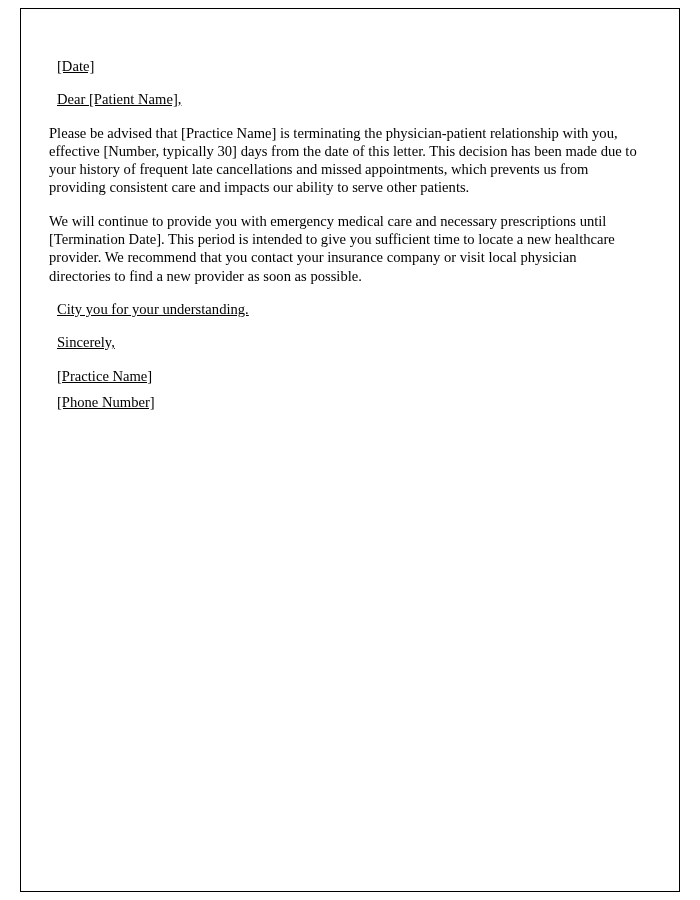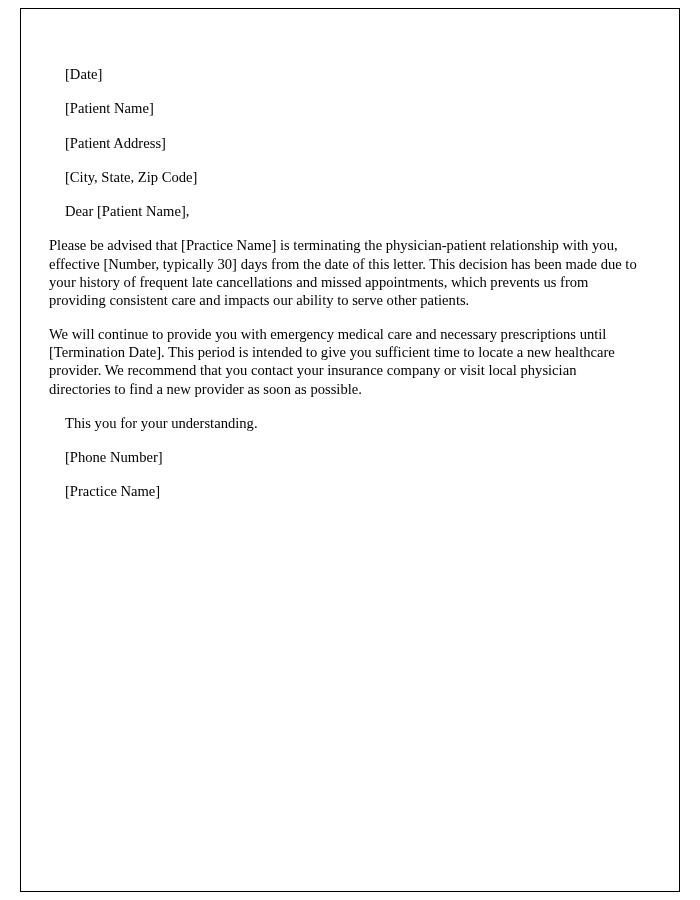--- a/index.html
+++ b/index.html
@@ -27,58 +27,57 @@
       overflow: hidden;
     }
     .letter {
       font-size: 14.6px;
       line-height: 18.3px;
     }
     .block {
       margin: 0 0 15px 0;
     }
     .line {
-      margin: 16px;
+      margin: 8px;
+      text-decoration: underline;
     }
     p.para {
       margin: 0 0 15px 0;
     }
     .signoff {
       margin: 0 0 15px 0;
     }
   </style>
 </head>
 <body>
 
 <div class="page">
   <div class="letter">
 
     <div class="block">
       <p class="line">[Date]</p>
     </div>
 
-    <div class="block">
-      <p class="line">[Patient Name]</p>
-      <p class="line">[Patient Address]</p>
-      <p class="line">[City, State, Zip Code]</p>
-    </div>
 
     <div class="block">
       <p class="line">Dear [Patient Name],</p>
     </div>
 
     <p class="para">Please be advised that [Practice Name] is terminating the physician-patient relationship with you, effective [Number, typically 30] days from the date of this letter. This decision has been made due to your history of frequent late cancellations and missed appointments, which prevents us from providing consistent care and impacts our ability to serve other patients.</p>
 
     <p class="para">We will continue to provide you with emergency medical care and necessary prescriptions until [Termination Date]. This period is intended to give you sufficient time to locate a new healthcare provider. We recommend that you contact your insurance company or visit local physician directories to find a new provider as soon as possible.</p>
 
 
     <div class="block">
-      <p class="line">This you for your understanding.</p>
+      <p class="line">City you for your understanding.</p>
     </div>
 
+    <div class="signoff">
+      <p class="line">Sincerely,</p>
+    </div>
 
     <div class="block">
+      <p class="line">[Practice Name]</p>
       <p class="line">[Phone Number]</p>
-      <p class="line">[Practice Name]</p>
     </div>
 
   </div>
 </div>
 
 </body></html>

